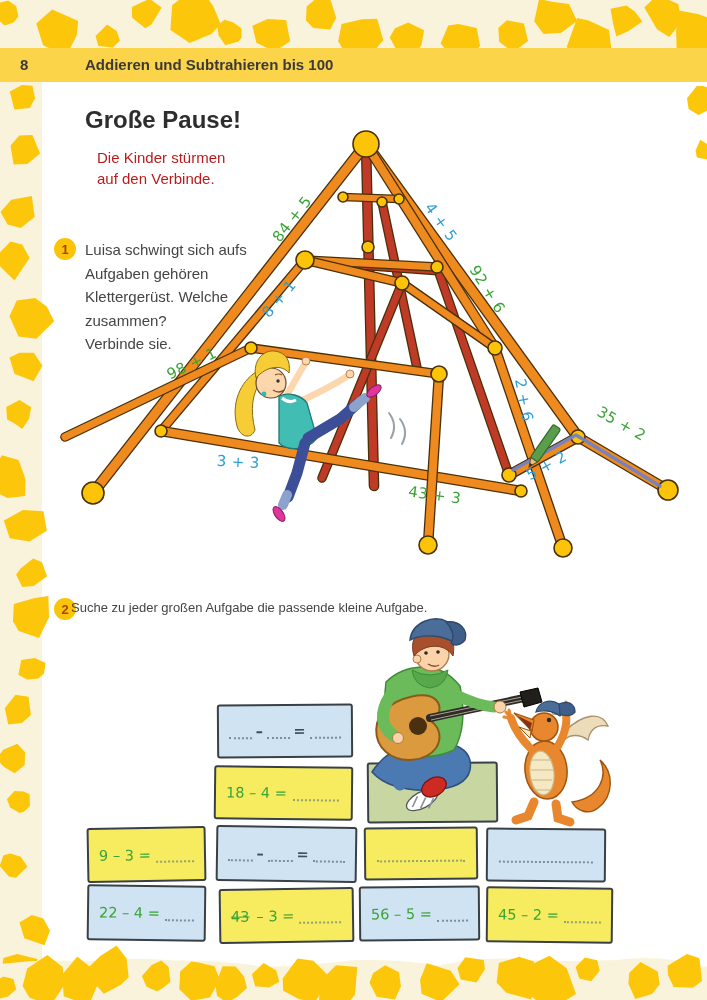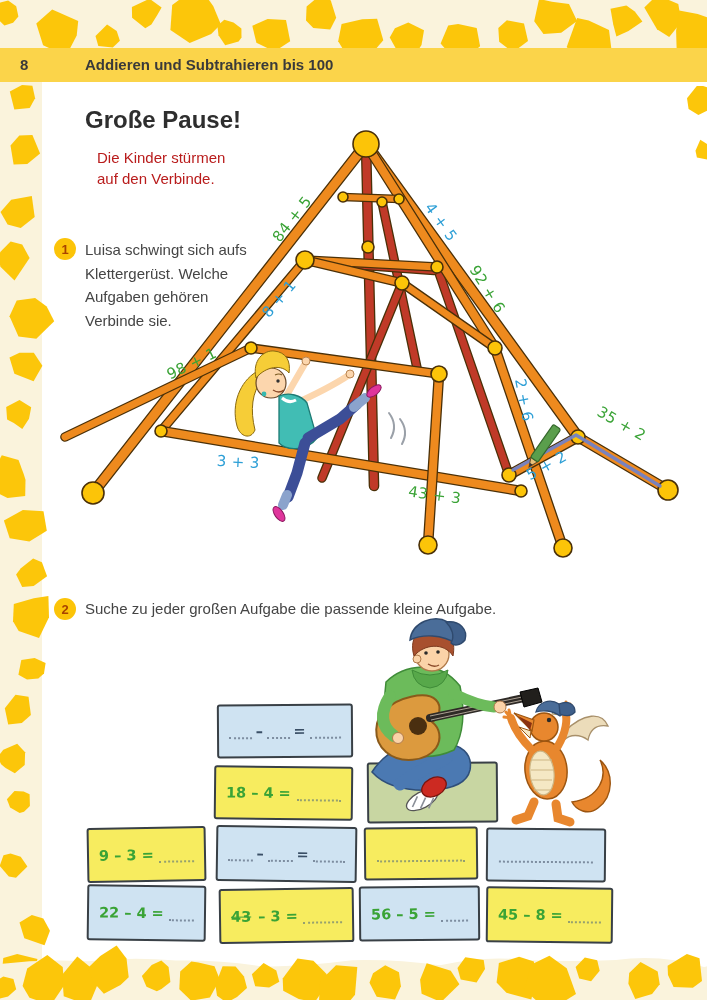--- a/index.html
+++ b/index.html
@@ -7,27 +7,27 @@
         font-family:"Liberation Sans",sans-serif;color:#3b3b3b;}
   .decor{position:absolute;pointer-events:none;}
   .header-bar{position:absolute;left:0;top:48px;width:707px;height:34px;background:#fbd44a;}
   .page-num{position:absolute;left:20px;top:56px;font-size:15px;font-weight:bold;color:#3a3a3a;}
   .header-title{position:absolute;left:85px;top:56px;font-size:15px;font-weight:bold;color:#3a3a3a;}
   .intro-heading{position:absolute;left:85px;top:106px;font-size:24px;font-weight:bold;color:#2e2e2e;}
   .intro-par{position:absolute;left:97px;top:147px;font-size:15px;line-height:21px;color:#b91c1c;}
   .badge{position:absolute;width:22px;height:22px;border-radius:50%;background:#fcc408;
          color:#a84300;font-size:13px;font-weight:bold;display:flex;align-items:center;justify-content:center;}
   .ex1-text{position:absolute;left:85px;top:238px;font-size:15px;line-height:23.5px;color:#454545;width:190px;}
-  .ex2-text{position:absolute;left:85px;top:600px;font-size:15px;color:#454545;width:580px;}
+  .ex2-text{position:absolute;left:71px;top:600px;font-size:13px;color:#454545;width:580px;}
   .box{position:absolute;border:2px solid #394046;border-radius:3px;display:flex;align-items:center;
        padding:0 10px;box-sizing:border-box;font-family:"DejaVu Sans",sans-serif;font-size:14.5px;}
   .box.yellow{background:#f7ec5f;}
   .box.blue{background:#cfe3f2;}
   .box.green{background:#c8d6a2;}
-  .gtxt{color:#3aa336;white-space:nowrap;font-weight:bold;}
+  .gtxt{color:#3aa336;white-space:nowrap;}
   .strike{text-decoration:line-through;}
   .blank{display:inline-block;height:14px;border-bottom:2px dotted #95a06f;vertical-align:-2px;}
   .blue .blank{border-bottom-color:#7d8da0;}
   .opsym{color:#3a4f66;font-weight:bold;margin:0 4px;}
   svg text.lbl{font-family:"DejaVu Sans",sans-serif;font-size:15px;letter-spacing:.4px;}
   svg text.green{fill:#3aa336;}
   svg text.blue{fill:#2d9fd6;}
 </style>
 </head>
 <body>
@@ -107,22 +107,23 @@
 
   <div class="intro-heading">Große Pause!</div>
   <div class="intro-par">
     <div>Die Kinder stürmen</div>
     <div>auf den Verbinde.</div>
   </div>
 
   <div class="badge" style="left:54px;top:238px">1</div>
   <div class="ex1-text">
     <div>Luisa schwingt sich aufs</div>
+    <div>Aufgaben gehören</div>
     <div>Klettergerüst. Welche</div>
-    <div>Aufgaben gehören</div>
+    <div>zusammen?</div>
     <div>Verbinde sie.</div>
   </div>
 
   <svg class="decor" style="left:0;top:0;pointer-events:none" width="707" height="620" viewBox="0 0 707 620">
     <g id="ropes">
         <line x1="366" y1="144" x2="374" y2="486" stroke="#4a3008" stroke-width="10.6" stroke-linecap="round"></line>
         <line x1="366" y1="144" x2="374" y2="486" stroke="#c03a28" stroke-width="8" stroke-linecap="round"></line>
         <line x1="382" y1="202" x2="417" y2="368" stroke="#4a3008" stroke-width="9.6" stroke-linecap="round"></line>
         <line x1="382" y1="202" x2="417" y2="368" stroke="#c03a28" stroke-width="7" stroke-linecap="round"></line>
         <line x1="402" y1="283" x2="322" y2="478" stroke="#4a3008" stroke-width="9.6" stroke-linecap="round"></line>
@@ -278,21 +279,21 @@
     <span class="gtxt" style="margin-left:7px">– 3 =</span>
     <span class="blank" style="width:42px;margin-left:5px"></span>
   </div>
 
   <div class="box blue" style="left:359px;top:886px;width:121px;height:55px;transform:rotate(-0.5deg)">
     <span class="gtxt">56 – 5 =</span>
     <span class="blank" style="width:36px;margin-left:5px"></span>
   </div>
 
   <div class="box yellow" style="left:486px;top:887px;width:127px;height:56px;transform:rotate(0.6deg)">
-    <span class="gtxt">45 – 8 =</span>
+    <span class="gtxt">45 – 2 =</span>
     <span class="blank" style="width:40px;margin-left:5px"></span>
   </div>
 
   <svg class="decor" style="left:356px;top:610px" width="256" height="232" viewBox="0 0 256 232">
     <g>
       <path d="M16,162 Q38,128 88,132 Q118,138 114,160 Q110,178 76,180 Q34,182 16,162 Z" fill="#4b79b2" stroke="#2f4f7a" stroke-width="1.5"></path>
       <path d="M44,174 Q64,160 90,148" stroke="#4b79b2" stroke-width="13" fill="none" stroke-linecap="round"></path>
       <path d="M30,72 Q24,118 46,142 Q72,152 98,140 Q112,116 104,76 Q88,56 66,57 Q44,58 30,72 Z" fill="#6cbb5b" stroke="#3f8c38" stroke-width="1.5"></path>
       <path d="M56,60 Q74,70 92,60 Q90,76 74,78 Q58,76 56,60 Z" fill="#57a84a" stroke="#3f8c38" stroke-width="1"></path>
       <circle cx="76" cy="44" r="17" fill="#fbd3a8" stroke="#b07a4a" stroke-width="1.3"></circle>

